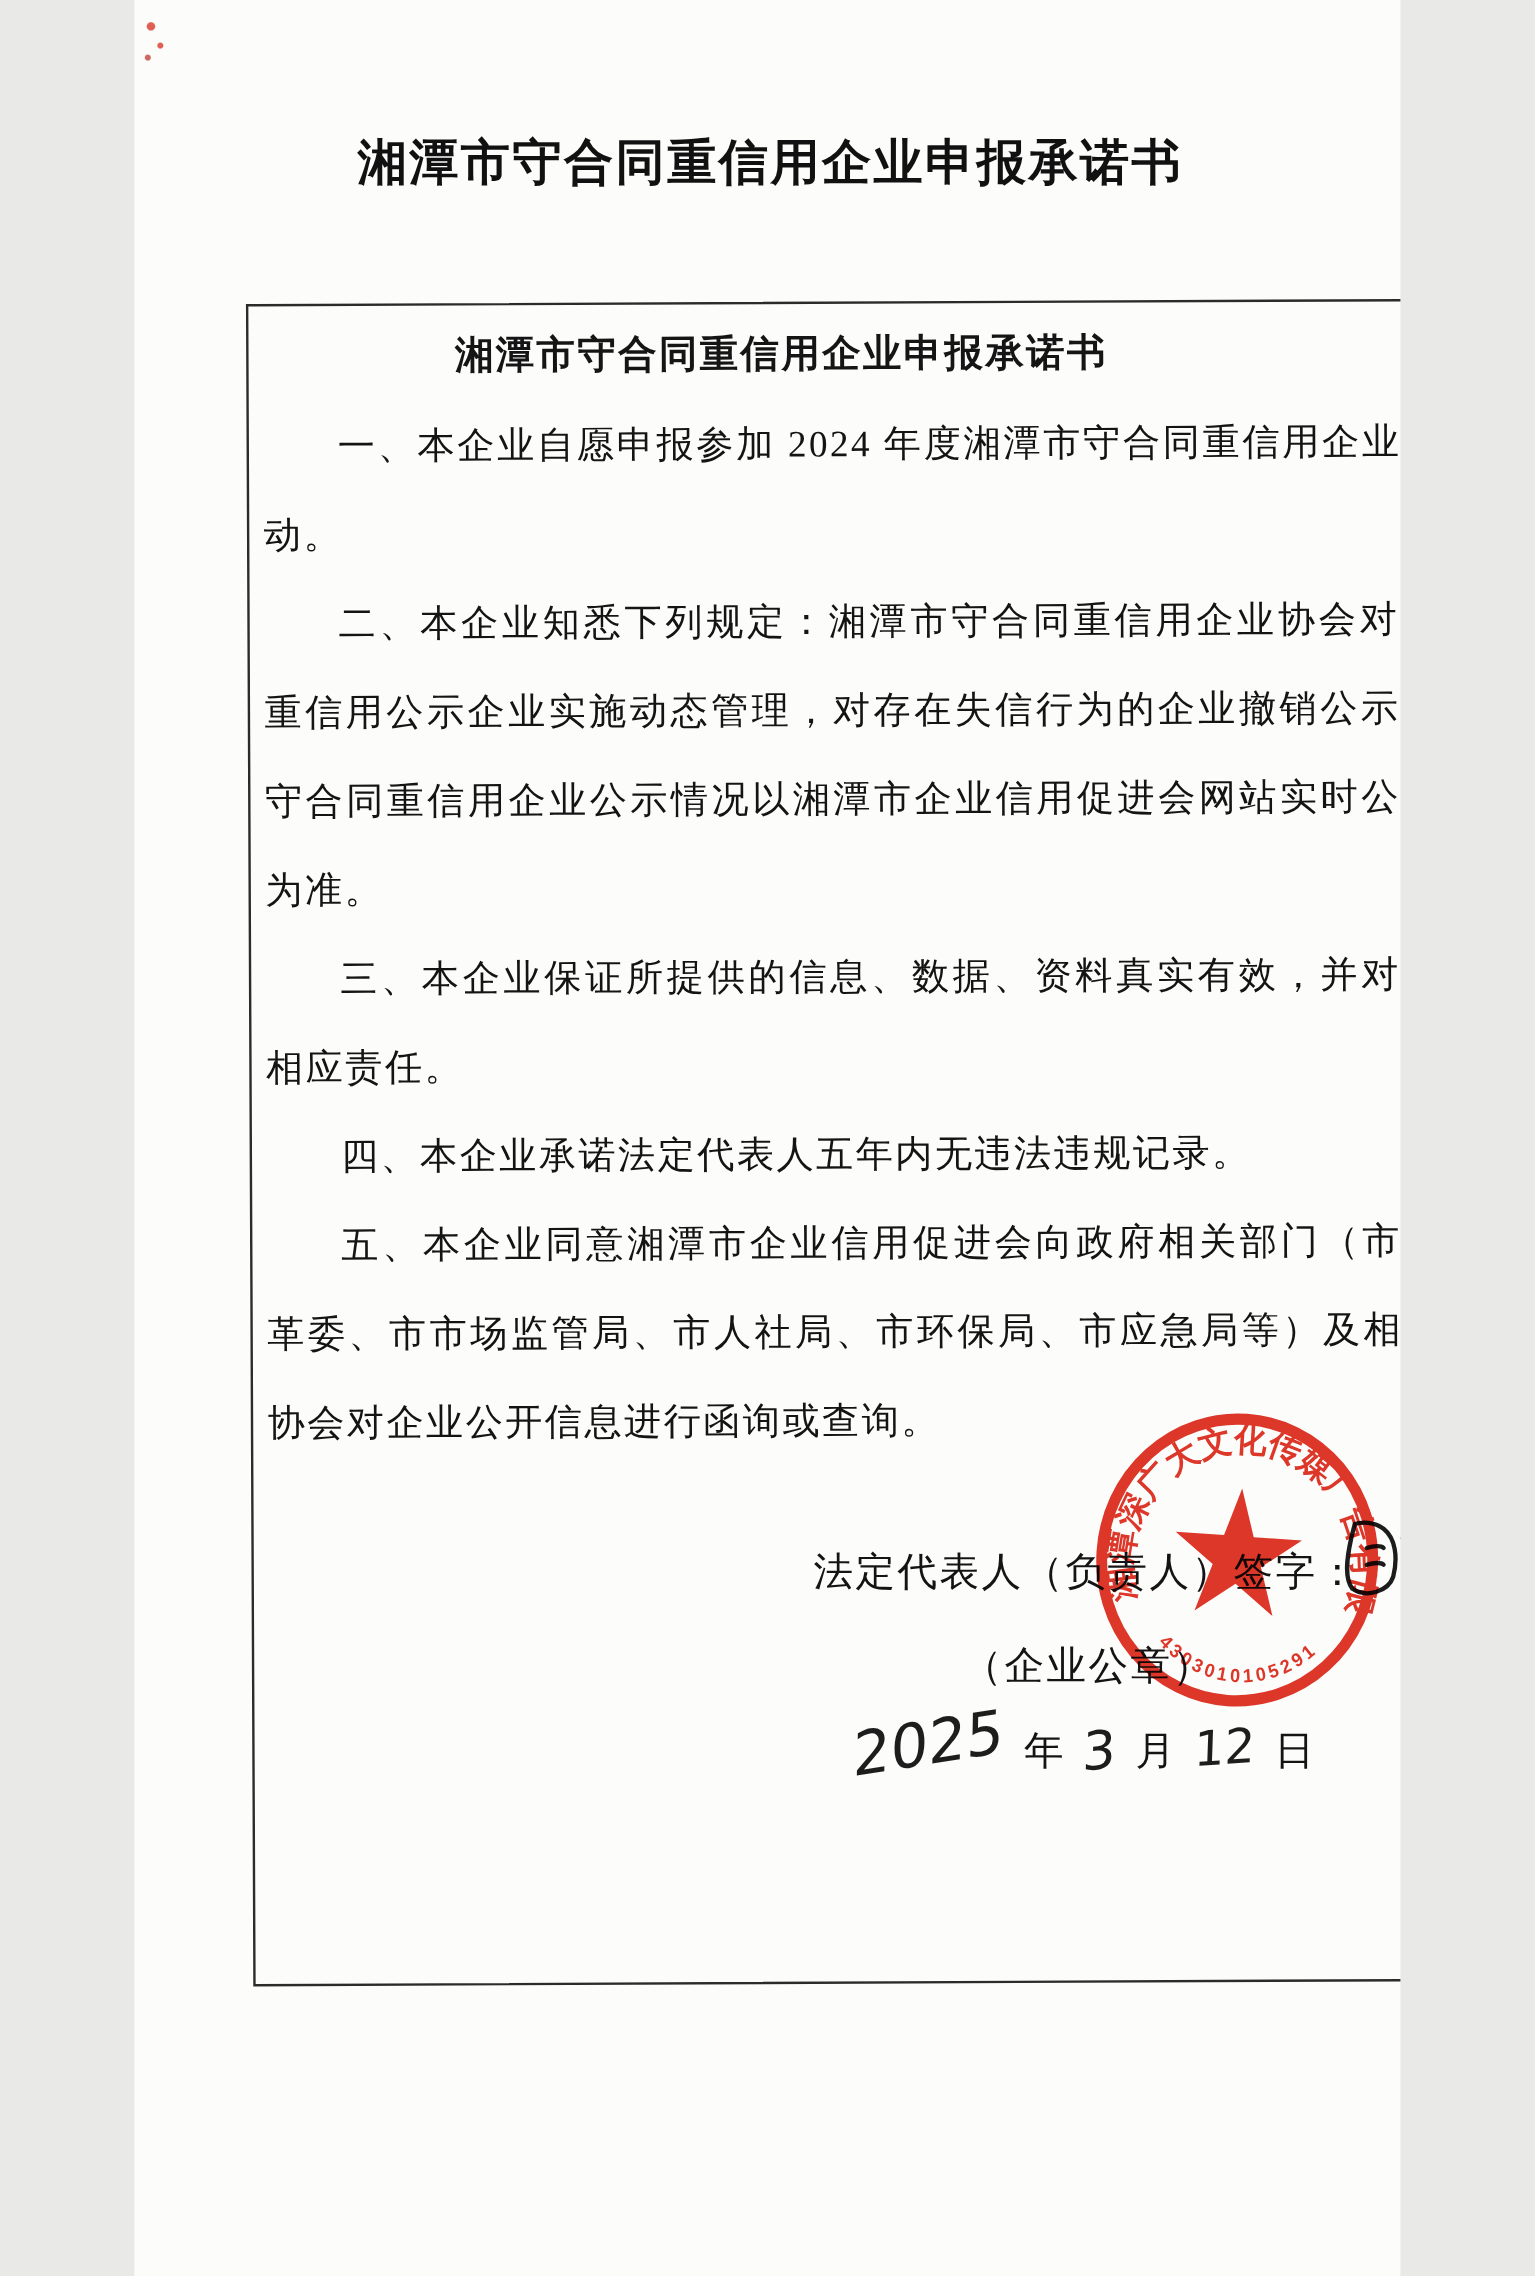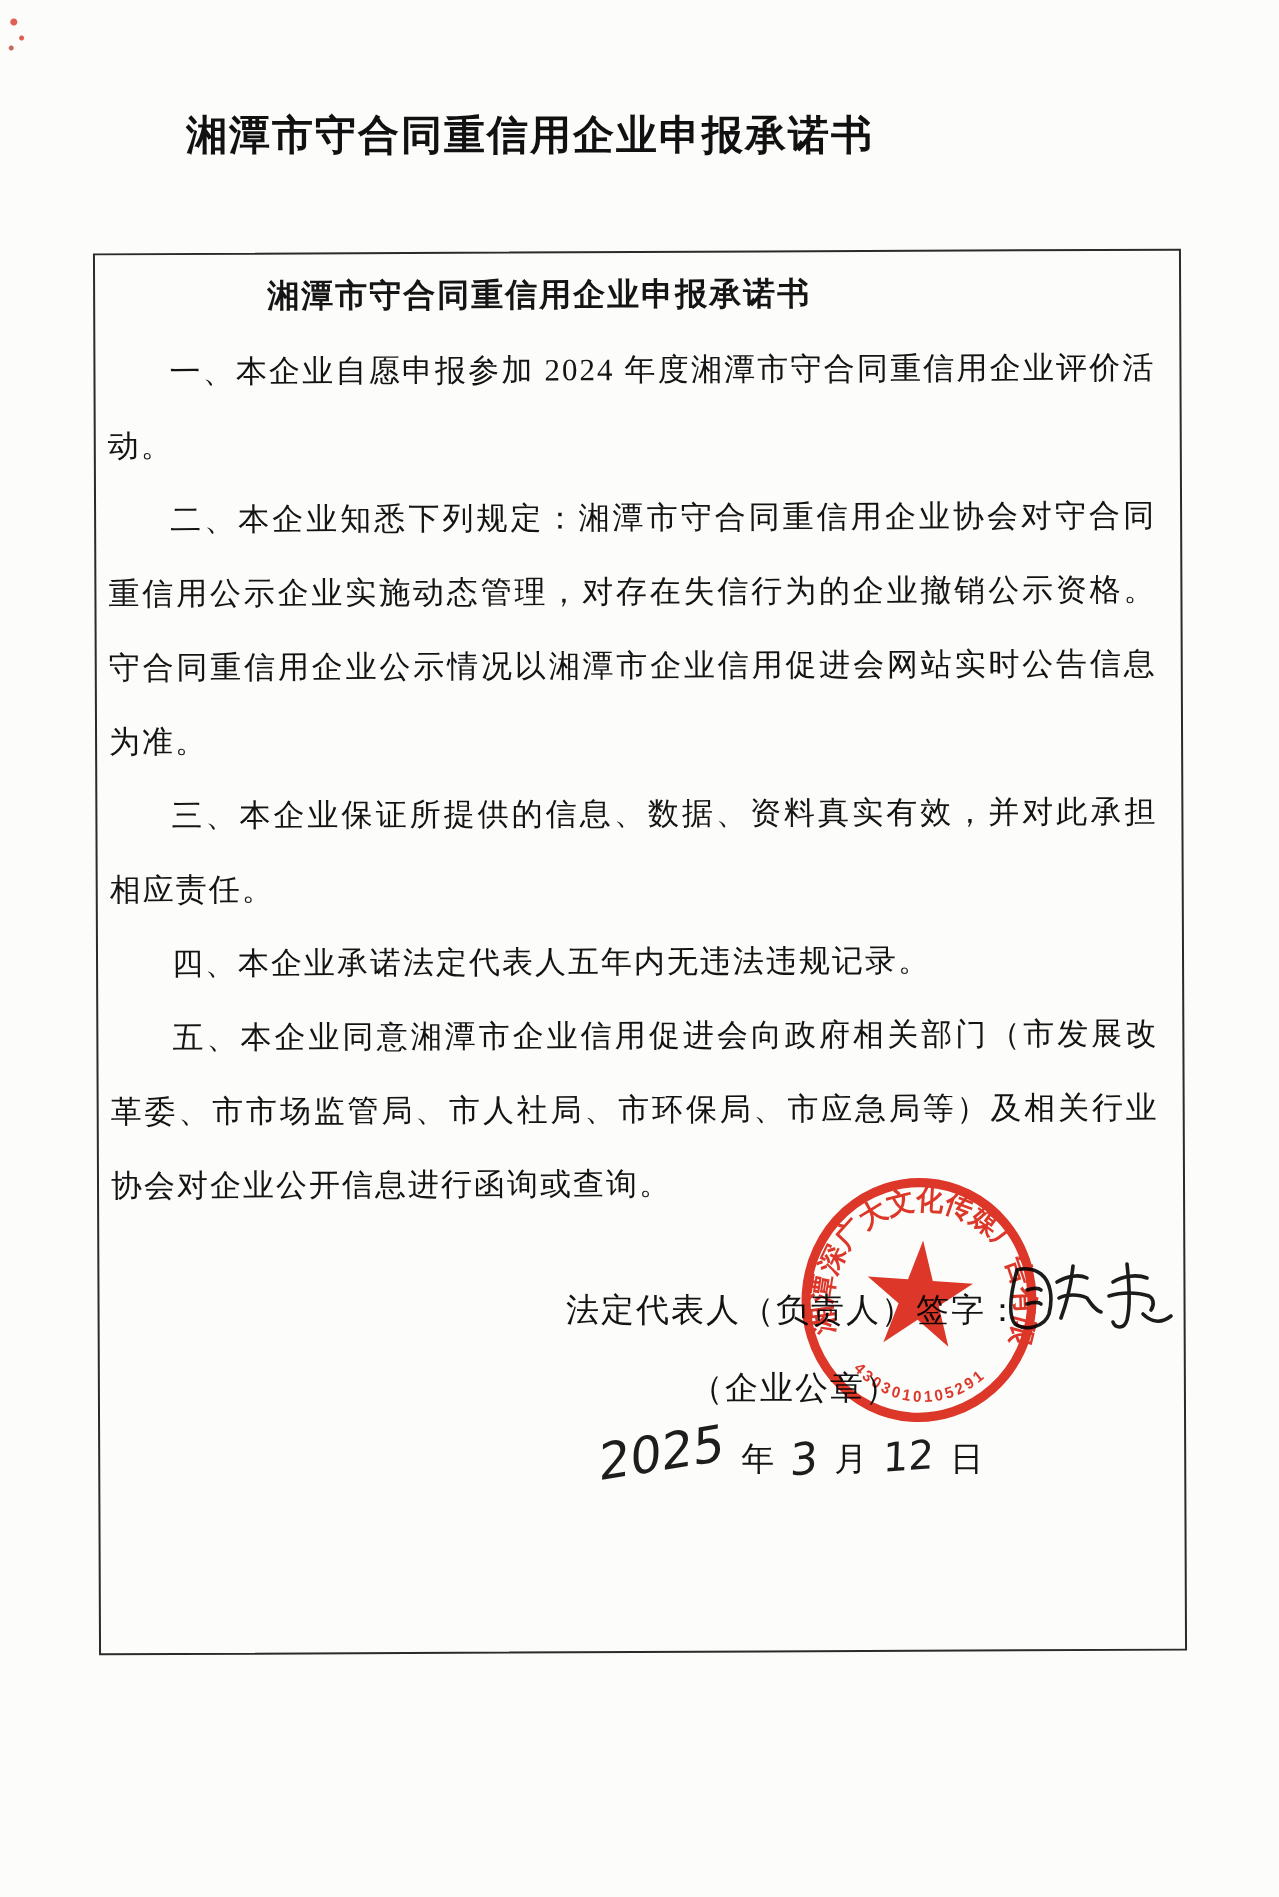--- a/index.html
+++ b/index.html
@@ -1,18 +1,18 @@
 <!DOCTYPE html>
 <html><head>
 <meta charset="utf-8">
 <style>
   html,body { margin:0; padding:0; background:#e9e9e7; }
   .page {
     position:relative;
-    width:1279px; height:1897px;
+    width:1055px; height:1897px;
     margin:0 auto;
     background:#fcfcfb;
     overflow:hidden;
     font-family:"Liberation Serif","DejaVu Serif",serif;
     color:#161616;
   }
 
   
   .scan-artifact {
     position:absolute; left:6px; top:14px; width:26px; height:40px;

